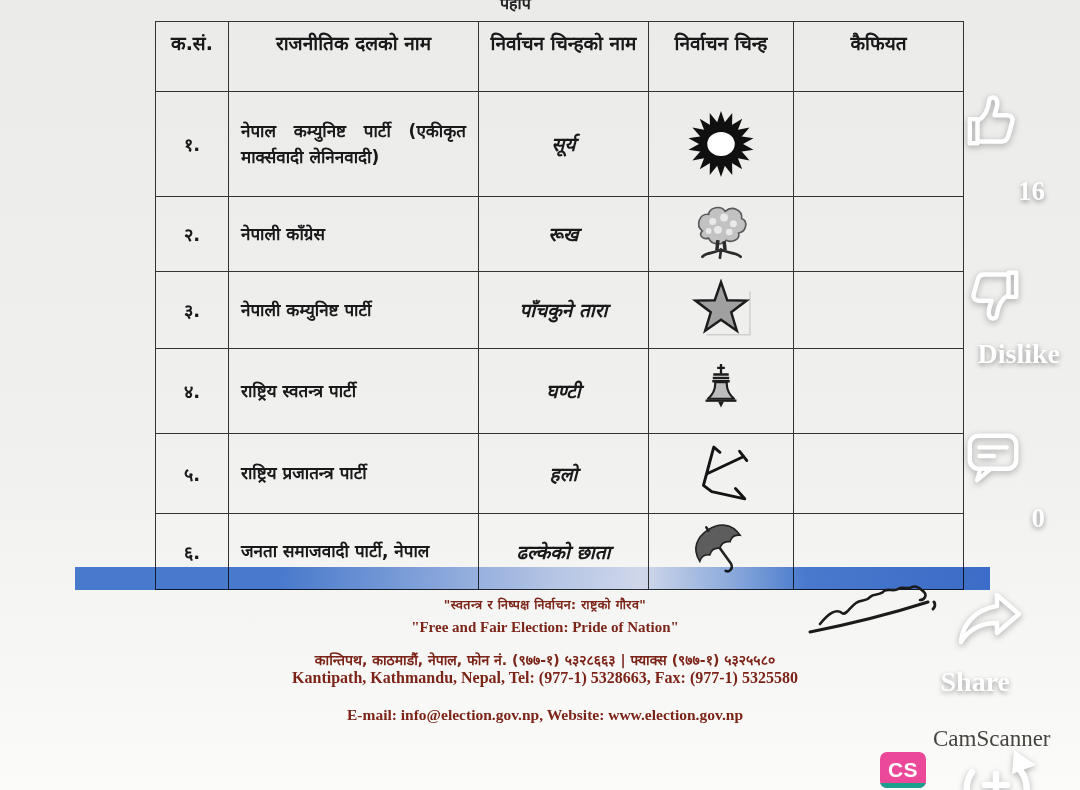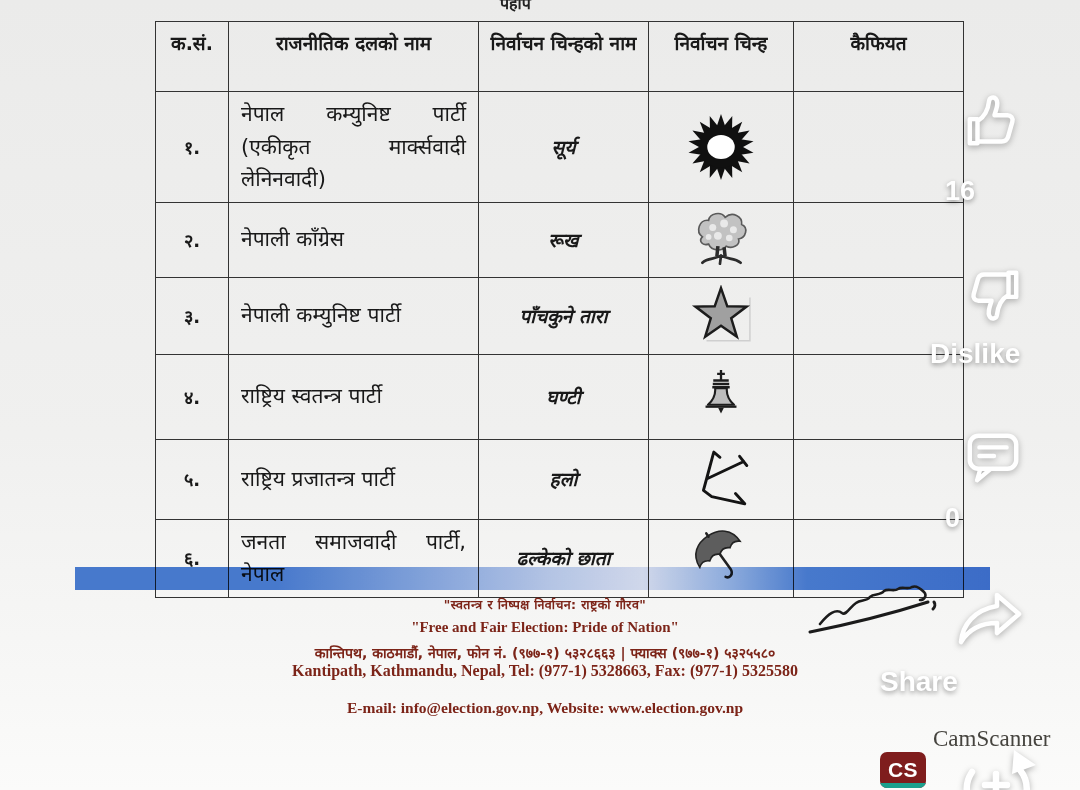--- a/index.html
+++ b/index.html
@@ -23,66 +23,66 @@
   col.c-sn{width:73px;} col.c-party{width:250px;} col.c-symname{width:170px;}
   col.c-sym{width:145px;} col.c-remark{width:170px;}
   tr.hr{height:70px;} tr.r1{height:105px;} tr.r2{height:75px;} tr.r3{height:77px;}
   tr.r4{height:85px;} tr.r5{height:80px;} tr.r6{height:76px;}
   table.doc th{
     font-size:19px; font-weight:700; text-align:center; vertical-align:top; padding-top:8px;
     line-height:1.45;
   }
   td.sn{ text-align:center; font-size:18px; font-weight:600; }
   td.party{
-    font-size:21px; font-weight:400; padding:6px 12px; line-height:1.55;
+    font-size:17px; font-weight:700; padding:6px 12px; line-height:1.55;
     text-align:justify; text-align-last:left;
   }
   td.symname{ text-align:center; font-size:19px; font-weight:600;font-style:italic; }
   td.sym{ text-align:center; vertical-align:middle; }
   td.remark{}
   td.sym svg{ display:inline-block; vertical-align:middle; }
 
   
   .hl-bar{
     position:absolute; left:75px; top:567px; width:915px; height:23px;
     background:linear-gradient(90deg,#4a7ed6 0%,#4a7ed6 22%,#7fa3e2 36%,#bccdf0 52%,#d9e1f6 62%,#8fb0e6 72%,#4a7ed6 80%,#3e71d1 100%);
     mix-blend-mode:multiply;
   }
 
   
   .footer{
     position:absolute; left:155px; top:596px; width:780px; text-align:center; color:#7c2418;
   }
   .f-np1{ font-size:12.5px; font-weight:700; letter-spacing:.4px; }
   .f-en1{ font-family:"Liberation Serif",serif; font-size:15px; font-weight:600; margin-top:6px; }
-  .f-np2{ font-size:14px; font-weight:700; margin-top:7px; }
+  .f-np2{ font-size:14px; font-weight:700; margin-top:14px; }
   .f-en2{ font-family:"Liberation Serif",serif; font-size:16px; font-weight:600; }
   .f-mail{ font-family:"Liberation Serif",serif; font-size:15.5px; font-weight:600; margin-top:19px; }
   .signature{ position:absolute; left:806px; top:584px; }
 
   
   .rail-icon{ position:absolute; filter:drop-shadow(0 2px 3px rgba(0,0,0,.30)); }
   .rail-label{
-    position:absolute; color:#fff; font-family:Liberation Sans, sans-serif; font-weight:700;
-    text-align:left; text-shadow:0 2px 5px rgba(0,0,0,.38);
+    position:absolute; color:#fff; font-family:Liberation Serif, serif; font-weight:700;
+    text-align:right; text-shadow:0 2px 5px rgba(0,0,0,.38);
   }
   .lbl-16{ left:945px; top:176px; width:100px; font-size:27px; }
   .lbl-dislike{ left:930px; top:338px; width:130px; font-size:28px; }
   .lbl-0{ left:945px; top:503px; width:100px; font-size:27px; }
   .lbl-share{ left:880px; top:666px; width:130px; font-size:28px; }
   .pos-like{ left:962px; top:92px; }
   .pos-dislike{ left:962px; top:262px; }
   .pos-comment{ left:962px; top:428px; }
   .pos-share{ left:953px; top:588px; }
   .pos-rotate{ left:946px; top:744px; }
 
   
   .cs-badge{
     position:absolute; left:880px; top:752px; width:46px; height:36px;
-    background:#7f1d1d; border-radius:7px; display:flex; align-items:center; justify-content:center;
+    background:#ec4899; border-radius:7px; display:flex; align-items:center; justify-content:center;
     overflow:hidden;
   }
   .cs-badge::after{
     content:""; position:absolute; left:0; right:0; bottom:0; height:5px; background:#1ba08d;
   }
   .cs-badge span{ color:#fff; font-weight:700; font-size:21px; letter-spacing:.5px; font-family:"Liberation Sans",sans-serif; }
   .cs-brand{
     position:absolute; left:933px; top:726px; font-family:"Liberation Serif",serif;
     font-size:23px; color:#46443f;
   }

